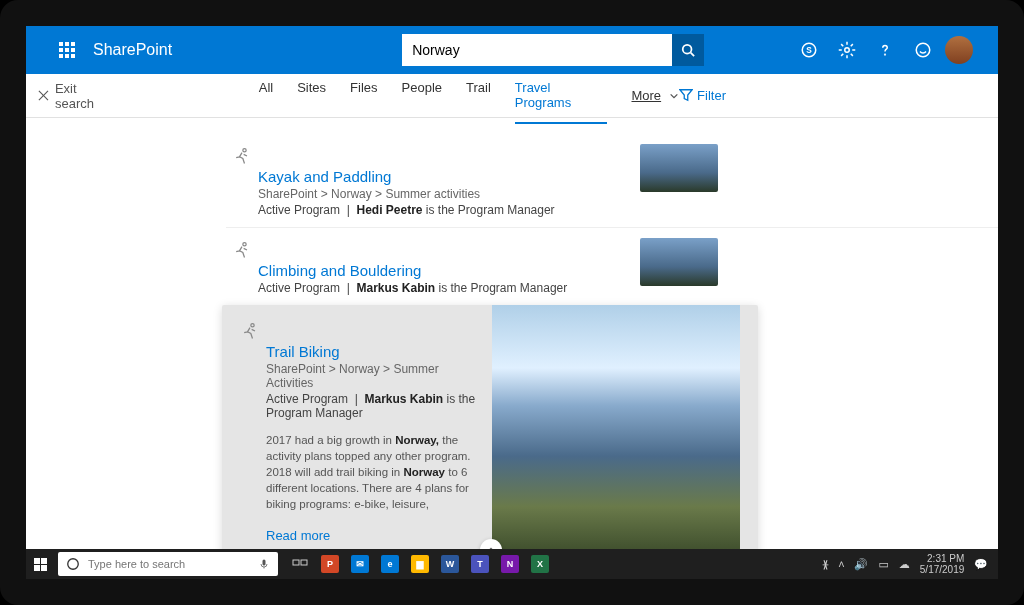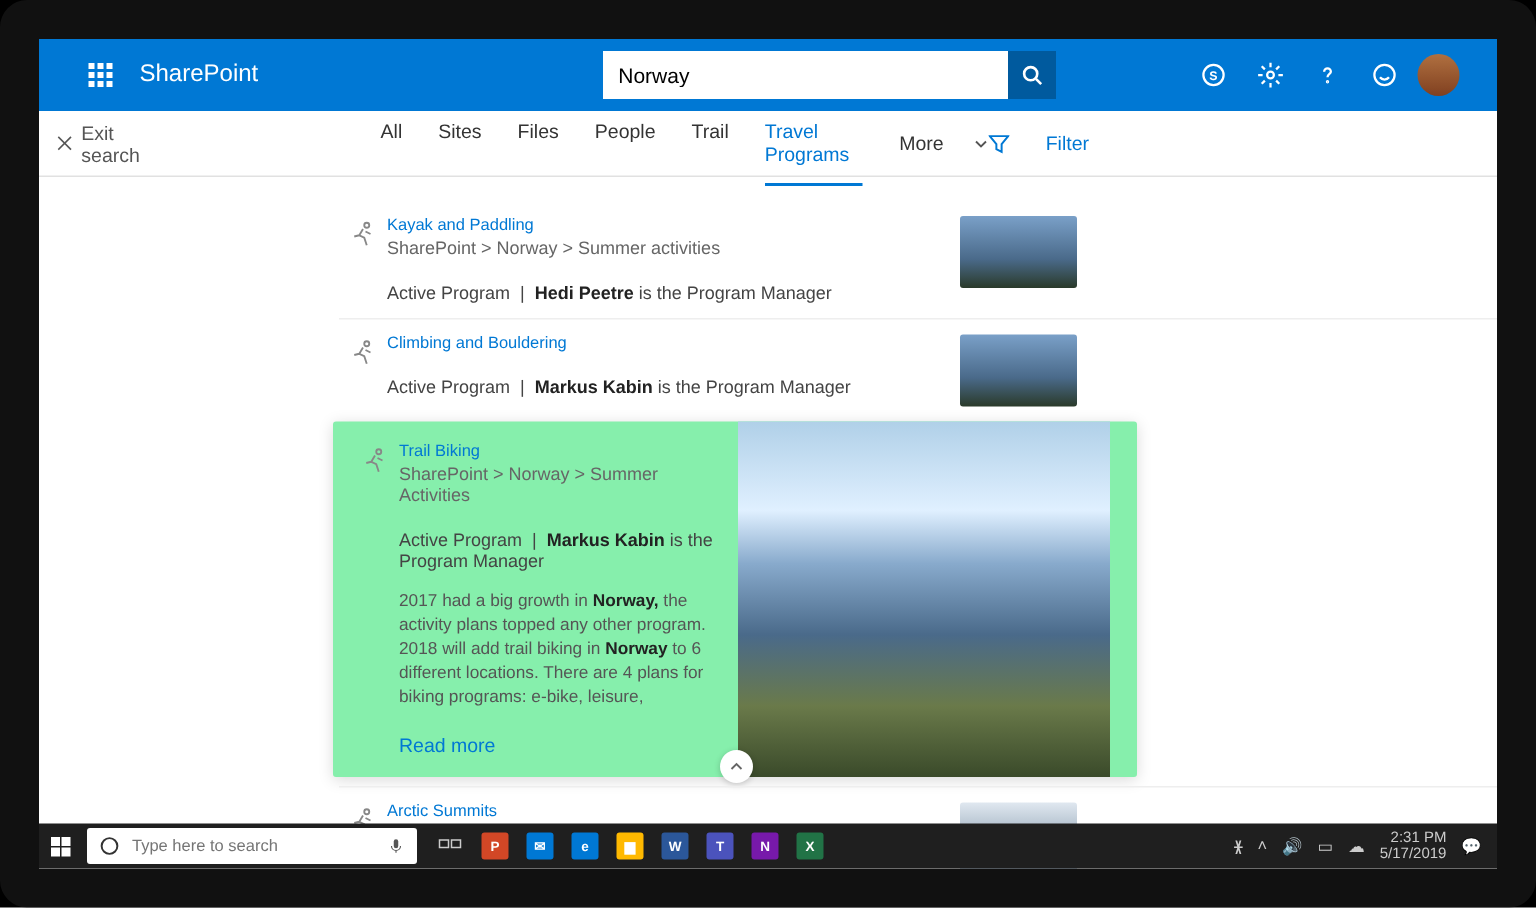--- a/index.html
+++ b/index.html
@@ -14,35 +14,35 @@
 .search-input { width: 270px; height: 32px; border: none; padding: 0 10px; font-size: 14px; outline: none; }
 .search-btn { width: 32px; height: 32px; background: #005a9e; display: flex; align-items: center; justify-content: center; cursor: pointer; }
 .hdr-icons { margin-left: auto; display: flex; align-items: center; gap: 6px; }
 .hdr-icon { width: 32px; height: 32px; display: flex; align-items: center; justify-content: center; cursor: pointer; }
 .avatar { width: 28px; height: 28px; border-radius: 50%; background: linear-gradient(#b07040, #804020); margin-right: 4px; }
 .subhdr { display: flex; align-items: center; height: 44px; border-bottom: 1px solid #e1e1e1; padding: 0 12px; font-size: 13px; color: #333; }
 .exit { display: flex; align-items: center; gap: 6px; cursor: pointer; color: #555; }
 .tabs { display: flex; gap: 24px; margin-left: 140px; }
 .tab { cursor: pointer; padding: 12px 0; color: #333; }
 .tab.active { color: #0078d4; border-bottom: 2px solid #0078d4; font-weight: 400; }
-.more { display: flex; align-items: center; gap: 20px; cursor: pointer; }
-.filter { margin-left: auto; margin-right: 260px; color: #0078d4; display: flex; align-items: center; gap: 24px; cursor: pointer; }
+.more { display: flex; align-items: center; gap: 8px; cursor: pointer; text-decoration: underline; }
+.filter { margin-left: auto; margin-right: 260px; color: #0078d4; display: flex; gap: 4px; cursor: pointer; }
 .content { padding: 16px 0 0 200px; }
 .rhdr { font-size: 13px; font-weight: 600; margin-bottom: 10px; }
 .result { display: flex; padding: 10px 0; position: relative; border-top: 1px solid #eee; }
 .result:first-of-type { border-top: none; }
 .icon-col { width: 32px; display: flex; justify-content: center; padding-top: 2px; }
 .run-icon svg { stroke: #888; }
 .body-col { flex: 1; }
-.title { color: #0078d4; font-size: 11px; cursor: pointer; }
+.title { color: #0078d4; font-size: 15px; cursor: pointer; margin-top: 24px; }
 .path { font-size: 12px; color: #666; margin-top: 2px; }
-.meta { font-size: 12px; color: #444; margin-top: 16px; }
+.meta { font-size: 12px; color: #444; margin-top: 2px; }
 .meta .pm { font-weight: 600; color: #222; }
 .thumb { width: 78px; height: 48px; margin-right: 280px; margin-left: 20px; background: linear-gradient(#7aa0c8, #4a6a8a 60%, #2a3a2a); border-radius: 2px; }
-.card { background: #86efac; box-shadow: 0 2px 10px rgba(0,0,0,0.15); border-radius: 2px; display: flex; margin-left: -4px; width: 536px; position: relative; }
+.card { background: #e5e5e5; box-shadow: 0 2px 10px rgba(0,0,0,0.15); border-radius: 2px; display: flex; margin-left: -4px; width: 536px; position: relative; }
 .card .left { padding: 14px 16px 14px 12px; display: flex; }
 .card .body-col { width: 210px; }
 .card .desc { font-size: 11.5px; color: #555; margin-top: 12px; line-height: 1.4; }
 .card .desc b { color: #222; }
 .readmore { color: #0078d4; font-size: 13px; margin-top: 16px; cursor: pointer; }
 .card-img { width: 248px; background: linear-gradient(#b0d0e8 0%, #e0f0ff 25%, #88aacc 40%, #4a6a8a 60%, #6a7a4a 80%, #3a4a2a 100%); }
 .collapse { position: absolute; left: 258px; bottom: -4px; width: 22px; height: 22px; border-radius: 50%; background: #fff; box-shadow: 0 1px 4px rgba(0,0,0,0.2); display: flex; align-items: center; justify-content: center; cursor: pointer; }
 .taskbar { position: absolute; left: 0; right: 0; bottom: 0; height: 30px; background: #1f1f1f; display: flex; align-items: center; font-size: 11px; color: #fff; }
 .tb-start { width: 28px; height: 30px; display: flex; align-items: center; justify-content: center; cursor: pointer; }
 .win-logo { display: grid; grid-template-columns: 6px 6px; grid-template-rows: 6px 6px; gap: 1px; }

